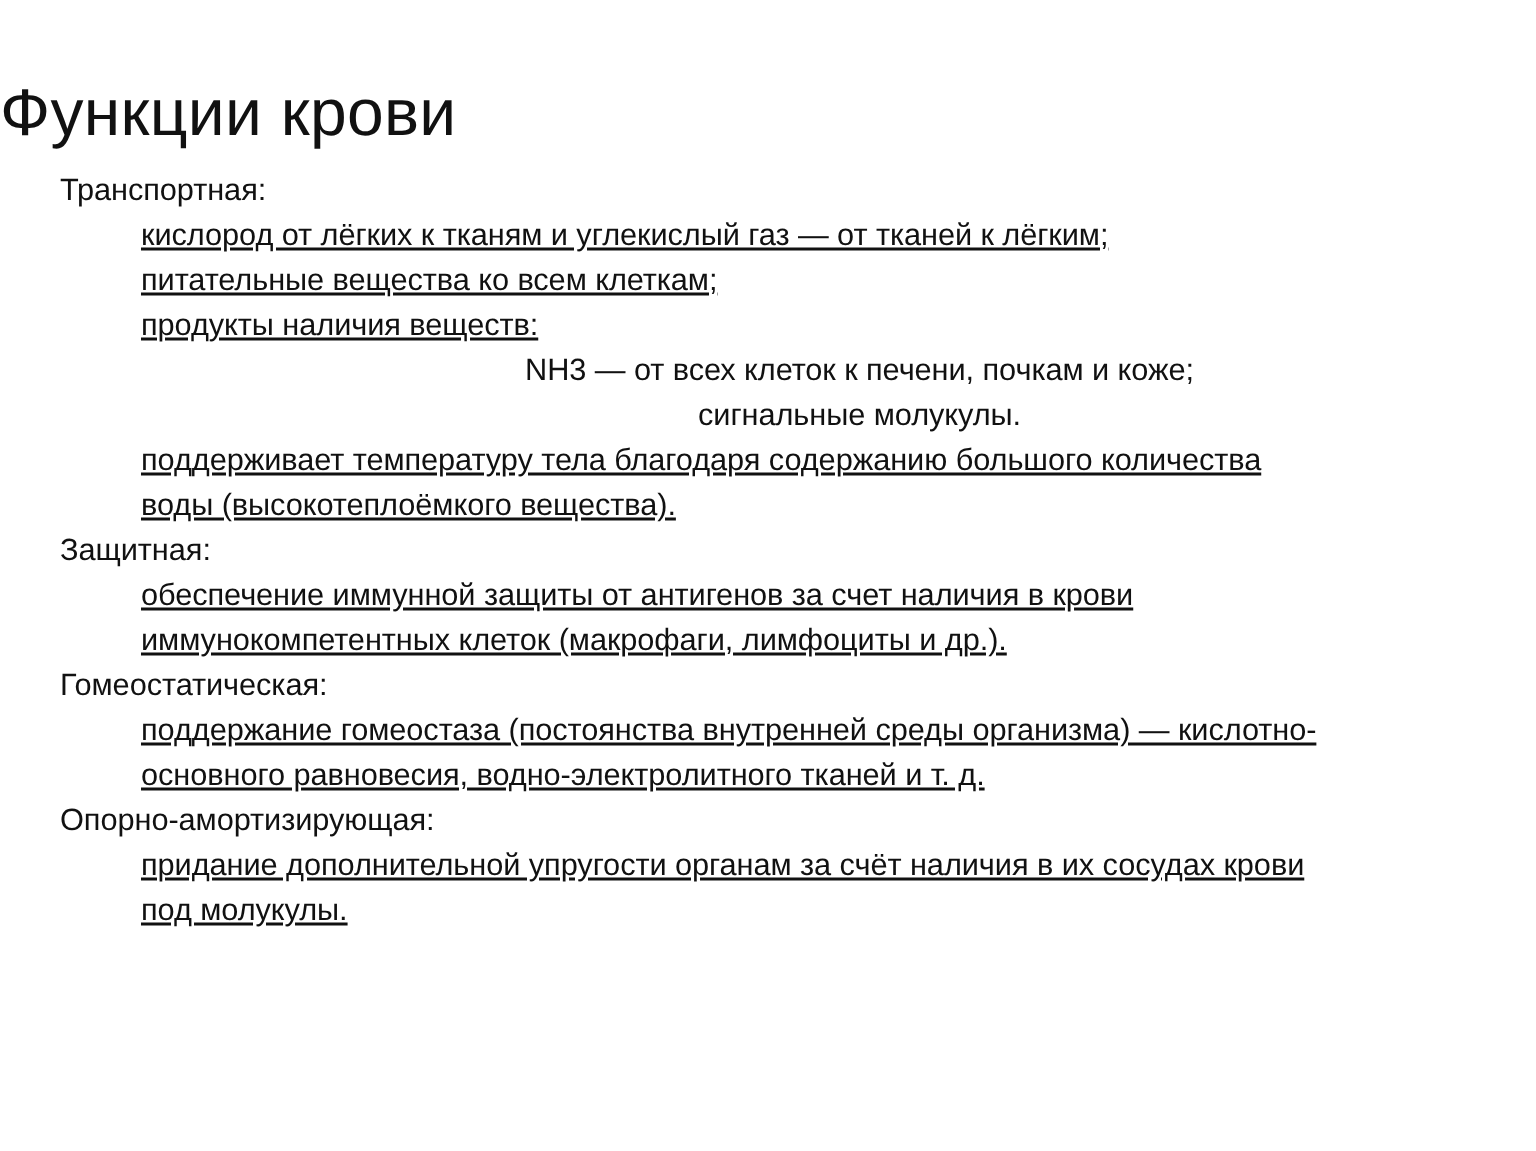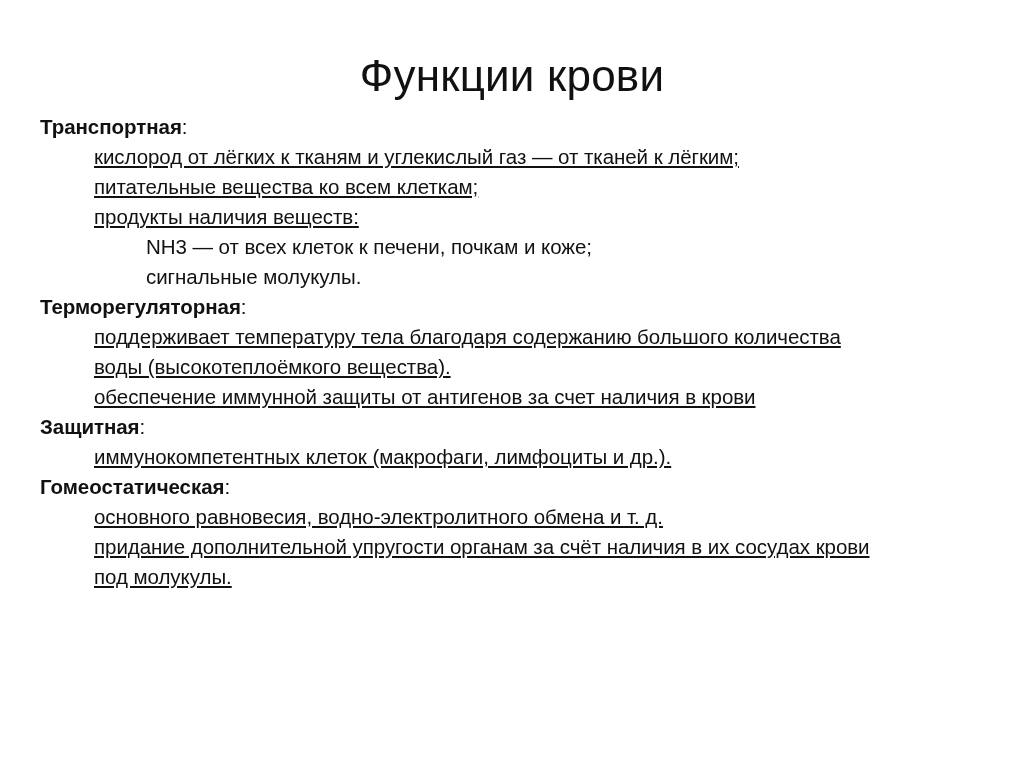--- a/index.html
+++ b/index.html
@@ -19,21 +19,21 @@
     height: 767px;
     background: #ffffff;
     overflow: hidden;
     box-sizing: border-box;
   }
   #slide-title {
     position: absolute;
     top: 19px;
     left: 0;
     width: 1024px;
-    text-align: center;
+    text-align: left;
     font-size: 44px;
     font-weight: 400;
     line-height: 56px;
     letter-spacing: 0.2px;
     color: #111111;
     white-space: nowrap;
   }
   #body-block {
     position: absolute;
     top: 112px;
@@ -48,63 +48,65 @@
     font-size: 20.5px;
     line-height: 30px;
     color: #111111;
     white-space: pre-wrap;
     letter-spacing: -0.05px;
   }
   .heading-line {
     margin-left: 0;
   }
   .heading-line .heading-name {
-    font-weight: 700;
+    font-weight: 400;
     text-align: right;
   }
   .heading-line .heading-colon {
     font-weight: 400;
   }
   .indent-1 {
     margin-left: 54px;
     text-decoration: underline;
   }
   .indent-2 {
     margin-left: 106px;
+    text-align: center;
   }
 </style>
 </head>
 <body>
 
 <div id="slide">
 
   <h1 id="slide-title">Функции крови</h1>
 
   <div id="body-block">
       <div class="func-section">
         <div class="line heading-line"><span class="heading-name">Транспортная</span><span class="heading-colon">:</span></div>
         <div class="line indent-1">кислород от лёгких к тканям и углекислый газ — от тканей к лёгким;</div>
         <div class="line indent-1">питательные вещества ко всем клеткам;</div>
         <div class="line indent-1">продукты наличия веществ:</div>
         <div class="line indent-2">NH3 — от всех клеток к печени, почкам и коже;</div>
         <div class="line indent-2">сигнальные молукулы.</div>
       </div>
       <div class="func-section">
-        <div class="line heading-line"><span class="heading-name">Терморегуляторная</span><span class="heading-colon">:</span></div>
         <div class="line indent-1">поддерживает температуру тела благодаря содержанию большого количества</div>
         <div class="line indent-1">воды (высокотеплоёмкого вещества).</div>
       </div>
       <div class="func-section">
+        <div class="line heading-line"><span class="heading-name">Защитная</span><span class="heading-colon">:</span></div>
         <div class="line indent-1">обеспечение иммунной защиты от антигенов за счет наличия в крови</div>
-        <div class="line heading-line"><span class="heading-name">Защитная</span><span class="heading-colon">:</span></div>
         <div class="line indent-1">иммунокомпетентных клеток (макрофаги, лимфоциты и др.).</div>
       </div>
       <div class="func-section">
         <div class="line heading-line"><span class="heading-name">Гомеостатическая</span><span class="heading-colon">:</span></div>
-        <div class="line indent-1">основного равновесия, водно-электролитного обмена и т. д.</div>
+        <div class="line indent-1">поддержание гомеостаза (постоянства внутренней среды организма) — кислотно-</div>
+        <div class="line indent-1">основного равновесия, водно-электролитного тканей и т. д.</div>
       </div>
       <div class="func-section">
+        <div class="line heading-line"><span class="heading-name">Опорно-амортизирующая</span><span class="heading-colon">:</span></div>
         <div class="line indent-1">придание дополнительной упругости органам за счёт наличия в их сосудах крови</div>
         <div class="line indent-1">под молукулы.</div>
       </div>
     </div>
 
 </div>
 
 </body></html>

